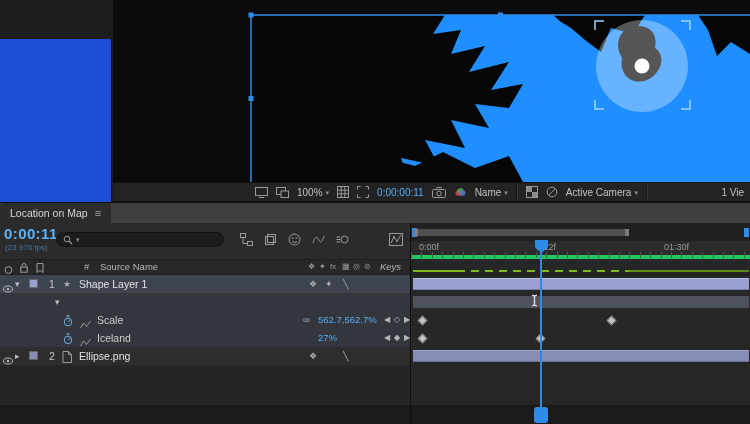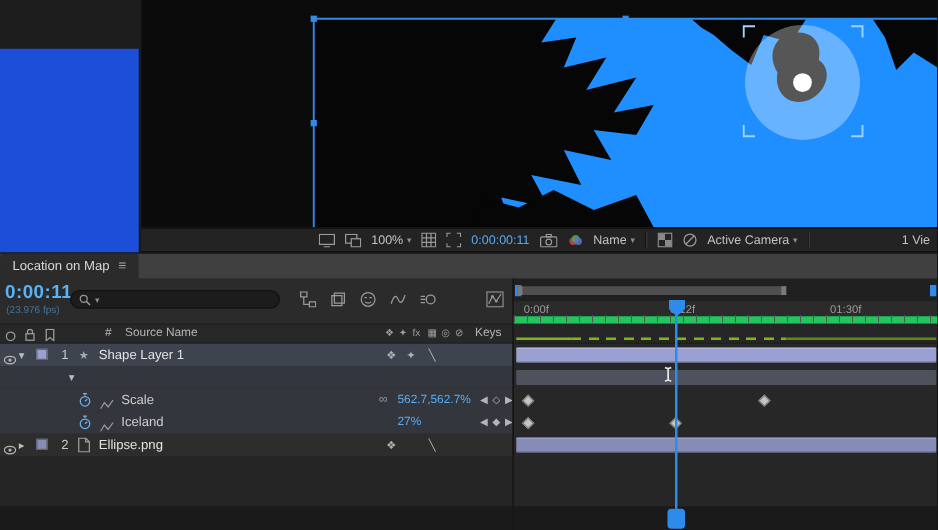--- a/index.html
+++ b/index.html
@@ -75,21 +75,21 @@
   .linkic{color:#9a9a9a;font-size:10px;}
   .nav{font-size:8px;color:#b5b5b5;}
   .proplbl{color:#cdcdcd;}
   .eye{top:5px;}
 
   
   #tr-topstrip{position:absolute;left:0;top:0;width:340px;height:18px;background:#202020;}
   .bluesq{position:absolute;width:5px;height:9px;top:5px;background:#2d8ceb;}
   #workbar{position:absolute;left:3px;top:6px;width:215px;height:7px;background:#4f4f4f;}
   .wbend{position:absolute;top:6px;width:4px;height:7px;background:#7a7a7a;}
-  #tr-ruler{position:absolute;left:0;top:18px;width:340px;height:18px;background:#2b2b2b;border-bottom:6px solid #22c55e;box-sizing:border-box;}
+  #tr-ruler{position:absolute;left:0;top:18px;width:340px;height:18px;background:#2b2b2b;border-bottom:4px solid #22c55e;box-sizing:border-box;}
   #tr-ruler .tick-strip{position:absolute;left:0;top:11px;width:340px;height:6px;
       background:repeating-linear-gradient(90deg,#545454 0 1px,transparent 1px 10.4px);}
   #tr-ruler span{position:absolute;top:1px;font-size:9px;color:#9a9a9a;}
   #tr-headstrip{position:absolute;left:0;top:36px;width:340px;height:16px;background:#262626;border-bottom:1px solid #1e1e1e;box-sizing:border-box;}
   .green-solid{position:absolute;top:47px;height:2px;background:#7cb918;}
   .green-dash{position:absolute;top:47px;height:2px;background:repeating-linear-gradient(90deg,#7cb918 0 8px,transparent 8px 14px);}
   .green-dim{position:absolute;top:47px;height:2px;background:#5d8c15;}
   .lbar{position:absolute;left:2px;width:336px;height:12px;border-radius:1px;}
   #bar-shape{top:55px;background:#9aa1d2;box-shadow:inset 0 1px 0 #b6bce4, inset 0 -1px 0 #7a81b0;}
   #band-transform{top:73px;background:#4e525c;}
@@ -330,21 +330,21 @@
             </svg>
         </span>
         <span style="left:84px;">#</span>
         <span style="left:100px;">Source Name</span>
         <span class="swg" style="left:308px;">❖</span>
         <span class="swg" style="left:319px;">✦</span>
         <span class="swg" style="left:330px;">fx</span>
         <span class="swg" style="left:342px;">▦</span>
         <span class="swg" style="left:353px;">◎</span>
         <span class="swg" style="left:364px;">⊘</span>
-        <span style="left:380px;">Keys</span>
+        <span style="left:380px;font-style:italic;">Keys</span>
       </div>
 
       <div class="row r1">
         <span class="eye" style="left:3px;">
           <svg width="10" height="8" viewBox="0 0 10 8">
               <ellipse cx="5" cy="4" rx="4.5" ry="3" fill="none" stroke="#b5b5b5"></ellipse>
               <circle cx="5" cy="4" r="1.3" fill="#b5b5b5"></circle>
             </svg>
         </span>
         <span class="disc" style="left:15px;">▾</span>

